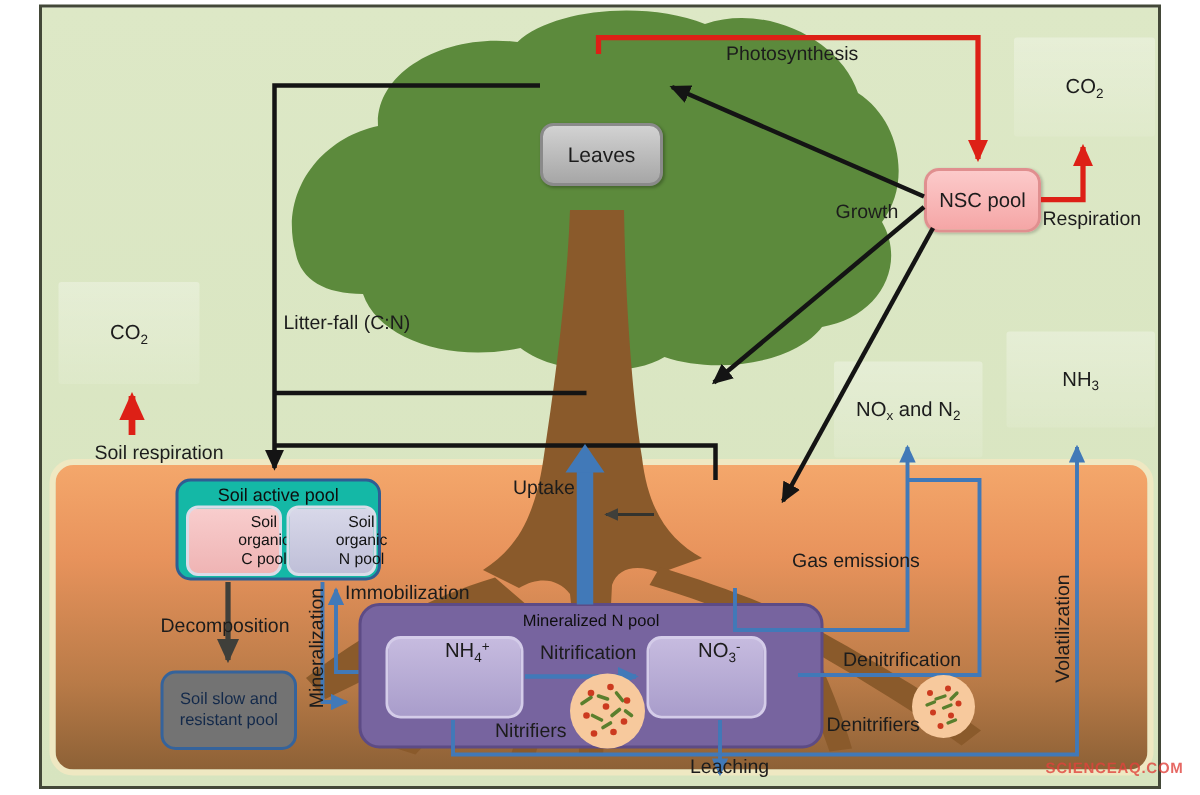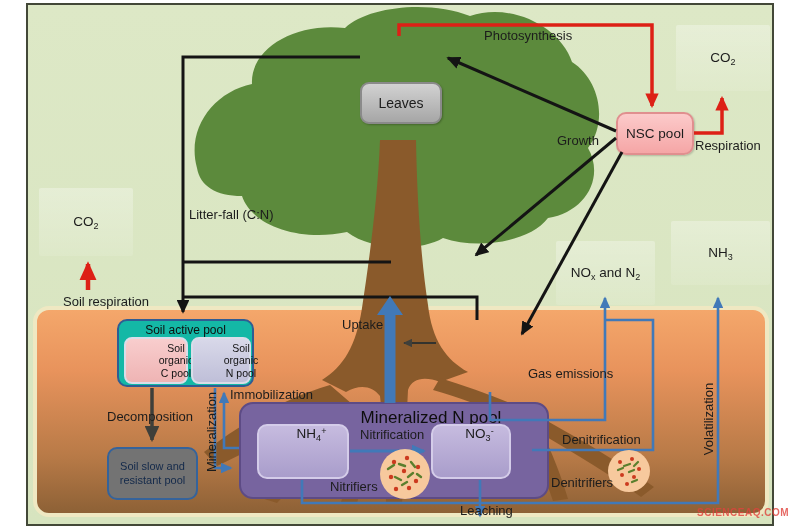--- a/index.html
+++ b/index.html
@@ -95,21 +95,21 @@
     <div class="innerbox" style="left:72px;top:16px;width:60px;height:47px;background:linear-gradient(#d8d8e9,#bfbfd8);">
       <span>Soil organic N pool</span>
     </div>
   </div>
 
   <div class="slowpool" style="left:107px;top:447px;width:91px;height:53px;">
     <span style="width:85px;">Soil slow and resistant pool</span>
   </div>
 
   <div class="purplepool" style="left:239px;top:402px;width:310px;height:97px;">
-    <div class="pool-title" style="top:4px;font-size:17px;margin-left:37px;">Mineralized N pool</div>
+    <div class="pool-title" style="top:4px;font-size:11px;">Mineralized N pool</div>
   </div>
   <div class="lavbox" style="left:257px;top:424px;width:92px;height:55px;">
     <span><span>NH</span><sub>4</sub><sup>+</sup></span>
   </div>
   <div class="lavbox" style="left:431px;top:424px;width:80px;height:55px;">
     <span><span>NO</span><sub>3</sub><sup>-</sup></span>
   </div>
 
   <svg class="layer" viewBox="0 0 800 530">
     <defs>

